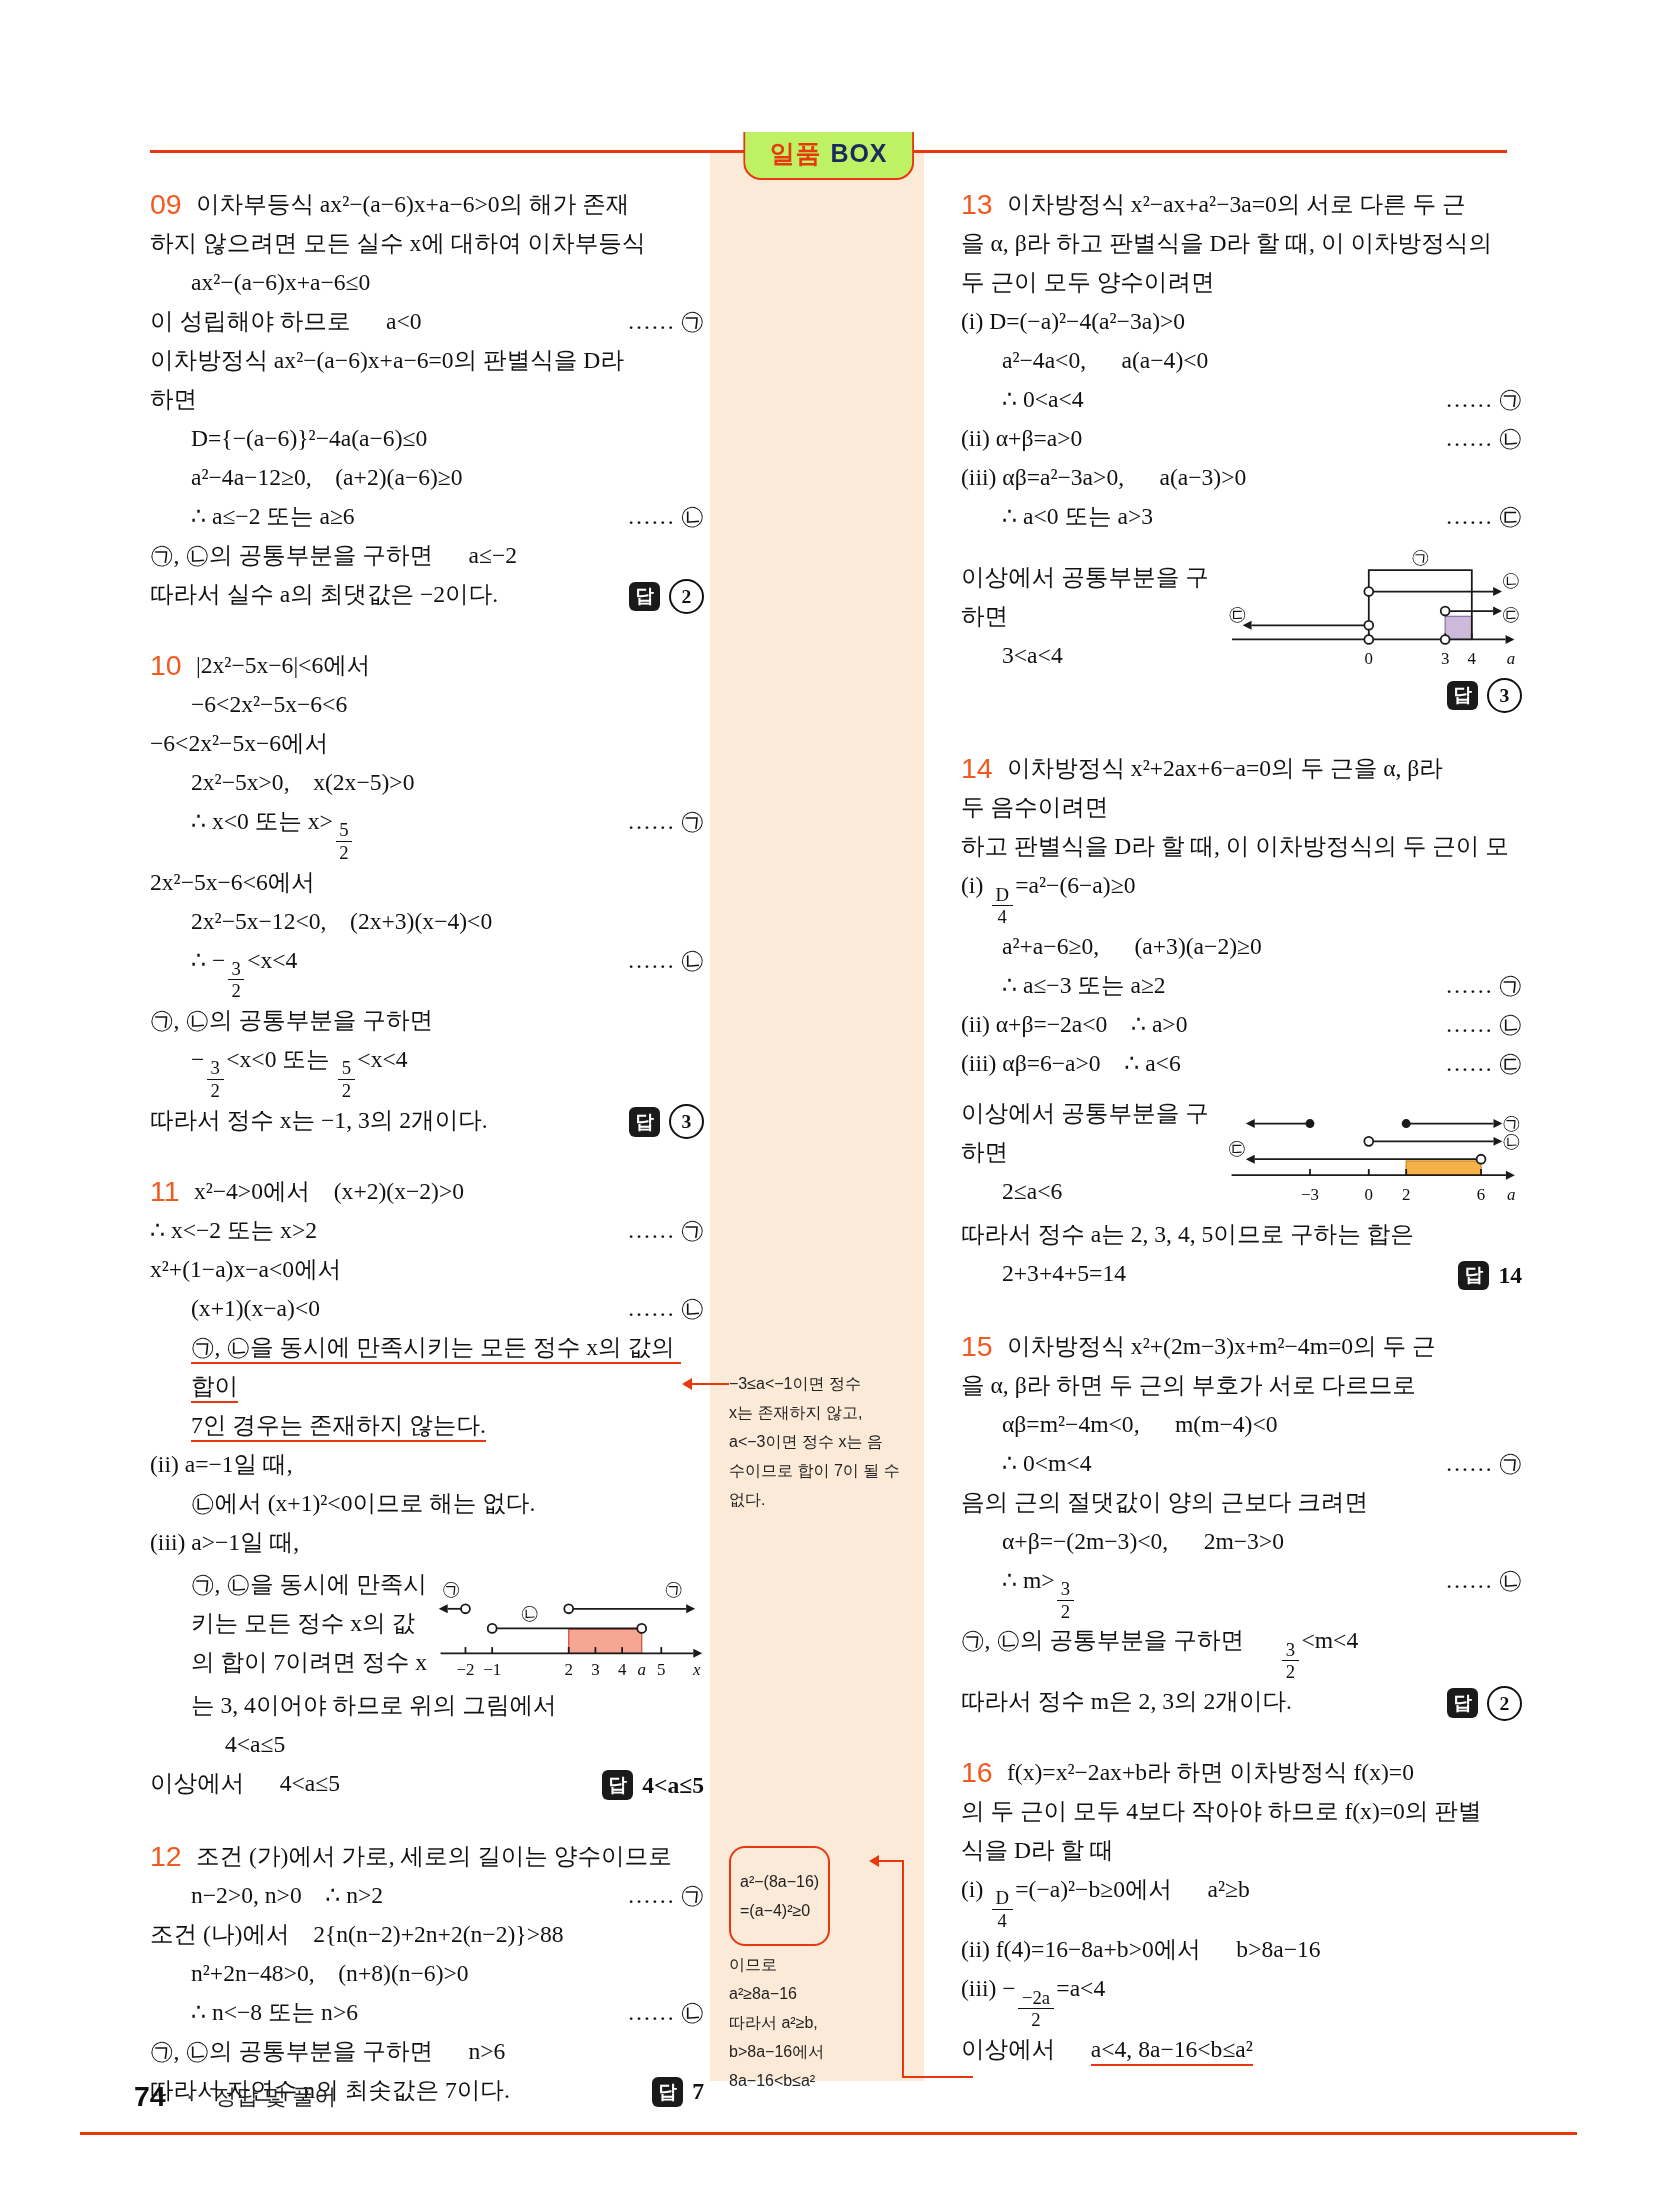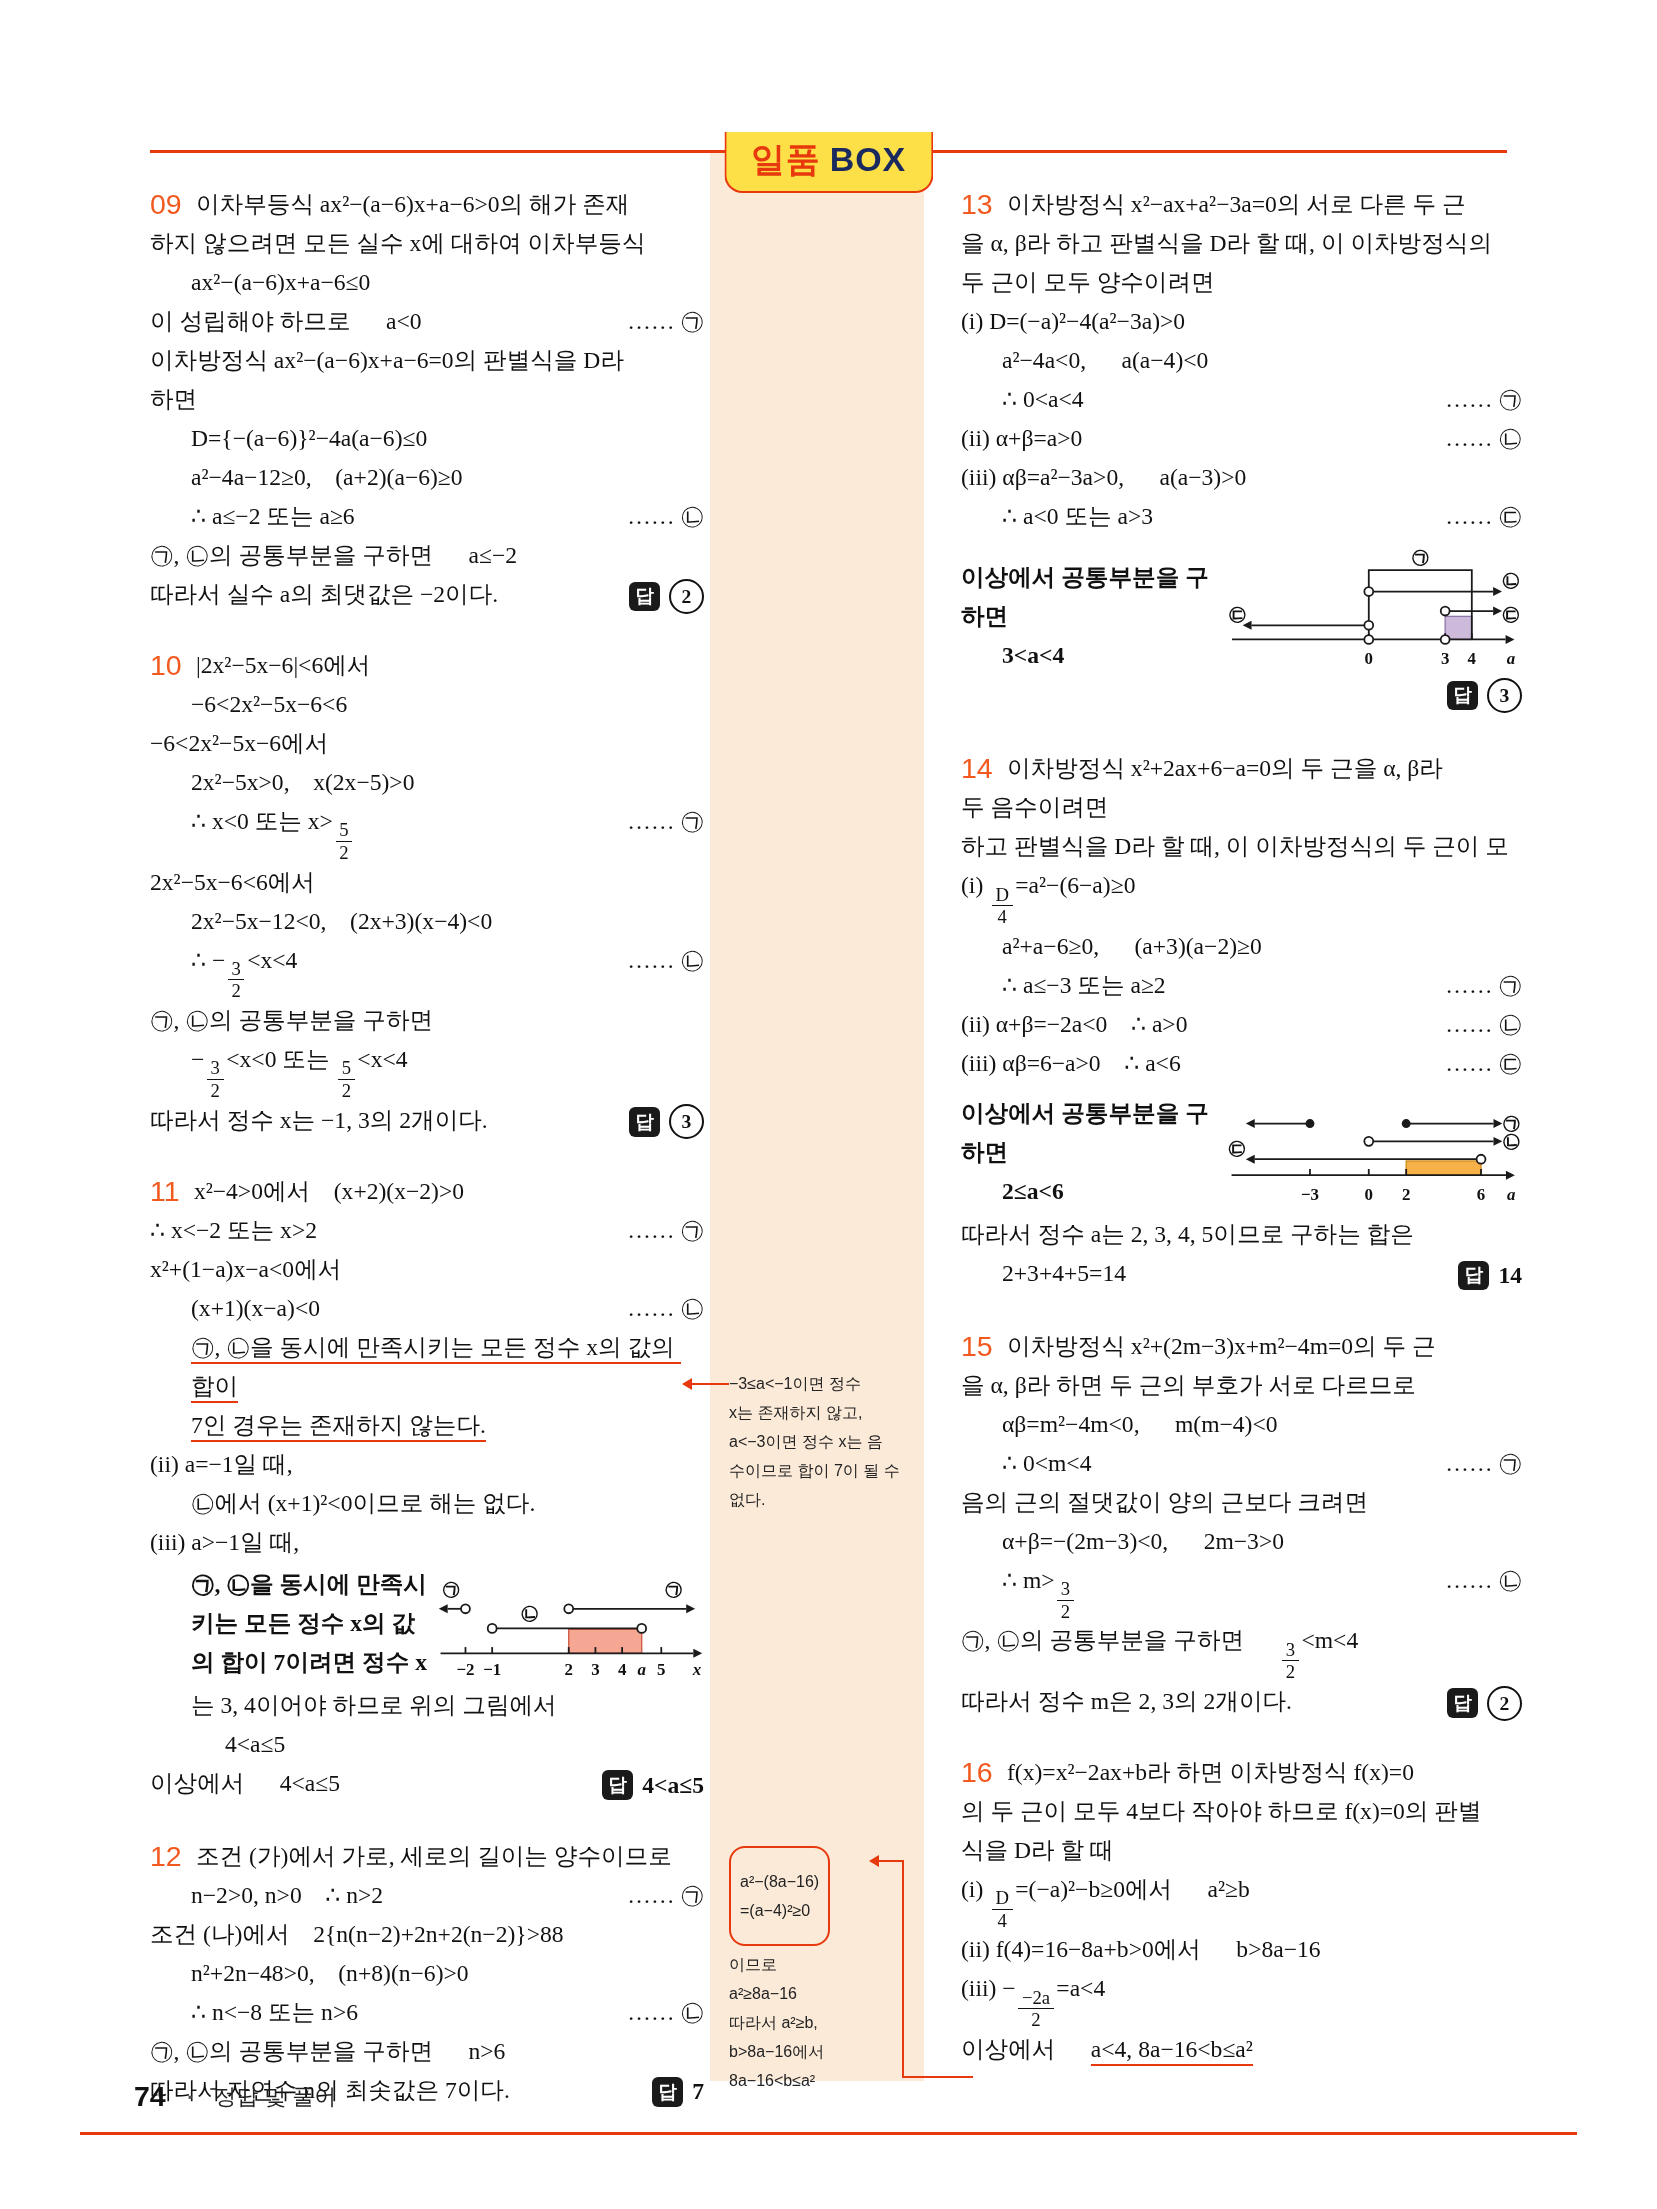--- a/index.html
+++ b/index.html
@@ -1,24 +1,24 @@
 <!DOCTYPE html>
 <html style="font-size:14.3px"><head>
 <meta charset="utf-8">
 <style>
   html,body{margin:0;padding:0;}
   body{width:1657px;height:2210px;position:relative;background:#ffffff;
        font-family:"Liberation Serif","DejaVu Serif",serif;color:#111;overflow:hidden;}
 
   
   .rule-top{position:absolute;top:150px;left:150px;right:150px;border-top:3.6px solid #e8380d;}
-  .tab{position:absolute;top:-21.4px;left:50%;transform:translateX(-50%);background:#fde047;
+  .tab{position:absolute;top:-21.4px;left:50%;transform:translateX(-50%);background:#bef264;
        border:2.7px solid #e8380d;border-top:none;border-radius:0 0 18px 18px;
        padding:5.3px 25px 8px;font-family:"Liberation Sans","DejaVu Sans",sans-serif;
-       font-size:34px;font-weight:bold;letter-spacing:0.9px;white-space:nowrap;}
+       font-size:25px;font-weight:bold;letter-spacing:0.9px;white-space:nowrap;}
   .tab .w1{color:#e8380d;}
   .tab .w2{color:#1a2a5e;margin-left:9px;}
   .rule-bottom{position:absolute;left:80px;right:80px;top:2132px;border-top:3.6px solid #e8380d;}
   .footer-text{position:absolute;left:134px;top:2080px;display:flex;align-items:center;gap:22px;
        font-family:"Liberation Sans","DejaVu Sans",sans-serif;font-size:22px;color:#222;}
   .footer-text .pg{font-size:28.5px;font-weight:bold;color:#111;}
   .footer-text .sq{font-size:12.5px;color:#555;}
 
   
   .strip{position:absolute;top:153px;left:710px;width:214px;height:1928px;background:#fcead9;}
@@ -43,21 +43,21 @@
   .ansv{font-weight:bold;}
   .ansc{display:inline-flex;align-items:center;justify-content:center;width:31px;height:31px;
         border:2.2px solid #111;border-radius:50%;font-size:19.6px;font-weight:bold;}
   .frac{display:inline-flex;flex-direction:column;align-items:center;vertical-align:-0.4em;
         line-height:1.05;font-size:18.7px;margin:0 2.7px;}
   .fn{border-bottom:1.8px solid #111;padding:0 3.6px 0.9px;}
   .fd{padding-top:0.9px;}
   .ured{border-bottom:2.7px solid #e8380d;padding-bottom:2.7px;}
 
   
-  .diagrow{display:flex;align-items:flex-end;gap:5.3px;margin:3.6px 0;font-weight:bold;}
+  .diagrow{display:flex;align-items:flex-end;gap:5.3px;margin:3.6px 0;}
   .diagtext{flex:1 1 auto;}
   .diag{flex:0 0 auto;}
   svg text{font-family:"Liberation Serif","DejaVu Serif",serif;font-size:20px;fill:#111;}
   svg .it{font-style:italic;}
   svg .sm{font-size:19px;}
 
   
   .note{position:absolute;width:185px;font-family:"Liberation Sans","DejaVu Sans",sans-serif;
         font-size:20px;line-height:29px;color:#222;}
   .note .line{min-height:29px;line-height:29px;font-size:16px;}

